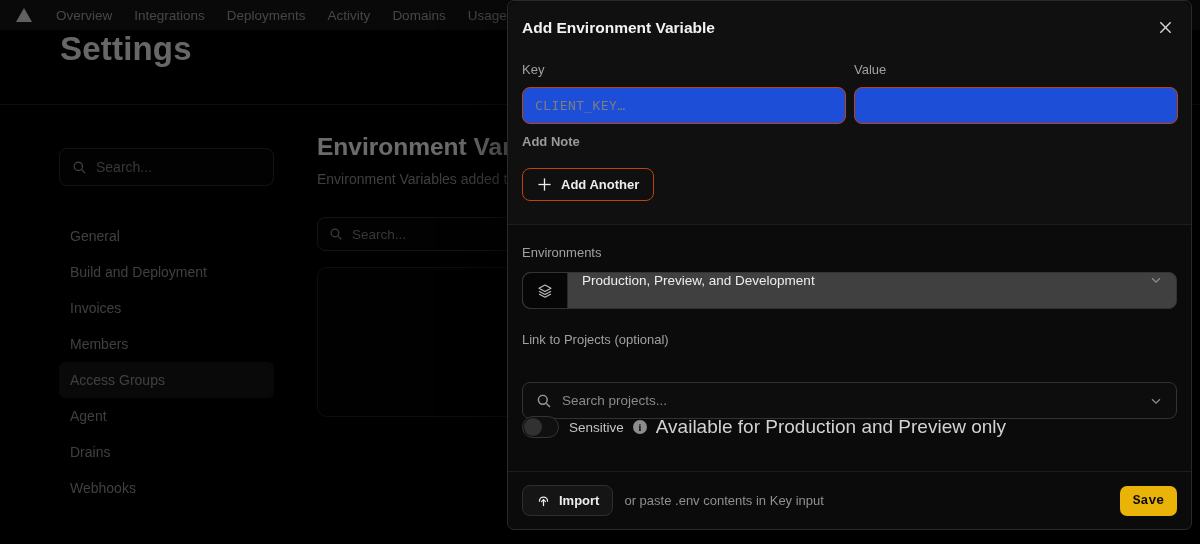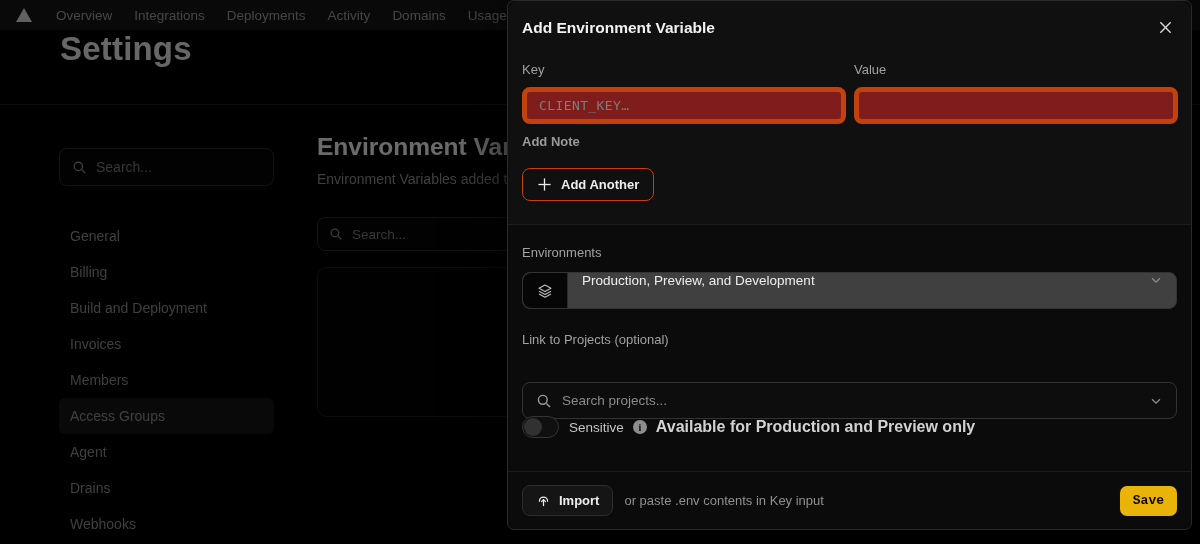--- a/index.html
+++ b/index.html
@@ -51,22 +51,22 @@
     background:#0b0b0b; border:1px solid #2a2a2a; border-radius:7px;
     box-shadow:0 18px 60px rgba(0,0,0,0.85); }
   .m-top { position:absolute; top:0; left:0; right:0; height:224px; background:#101010;
     border-bottom:1px solid #1d1d1d; border-radius:12px 12px 0 0; }
   .m-title { position:absolute; top:18px; left:14px; font-size:15.5px; font-weight:700; color:#f2f2f2; }
   .m-close { position:absolute; top:16px; right:16px; width:20px; height:20px; color:#d6d6d6;
     display:flex; align-items:center; justify-content:center; cursor:pointer; background:none; border:none; }
   .field-label { position:absolute; font-size:13px; color:#a1a1a1; }
   .lbl-key { top:61px; left:14px; }
   .lbl-value { top:61px; left:346px; }
-  .m-input { position:absolute; top:86px; width:324px; height:37px; background:#7f1d1d;
-    border:5px solid #c2410c; border-radius:8px; color:#d6d6d6; padding:0 12px; font-size:13px; outline:none; }
+  .m-input { position:absolute; top:86px; width:324px; height:37px; background:#1d4ed8;
+    border:1px solid #c2410c; border-radius:8px; color:#d6d6d6; padding:0 12px; font-size:13px; outline:none; }
   .inp-key { left:14px; font-family:"DejaVu Sans Mono", monospace; letter-spacing:0.4px; }
   .inp-key::placeholder { color:#7d7d7d; font-family:"DejaVu Sans Mono", monospace; }
   .inp-value { left:346px; }
   .add-note { position:absolute; top:133px; left:14px; font-size:13px; font-weight:600; color:#9a9a9a; cursor:pointer; }
   .add-another { position:absolute; top:167px; left:14px; height:33px; padding:0 14px;
     display:flex; align-items:center; gap:9px; background:#101010; border:1px solid #c2410c;
     border-radius:8px; color:#ededed; font-size:13px; font-weight:600; cursor:pointer; }
 
   .m-mid { position:absolute; top:225px; left:0; right:0; bottom:58px; }
   .sec-label { position:absolute; left:14px; font-size:13px; color:#a1a1a1; }
@@ -85,21 +85,21 @@
   .proj-search .sic { color:#9a9a9a; }
 
   .sens-row { position:absolute; top:190px; left:14px; display:flex; align-items:center; }
   .toggle { width:37px; height:22px; border-radius:12px; background:#101010; border:1px solid #343434;
     position:relative; cursor:pointer; }
   .toggle .knob { position:absolute; top:1px; left:1px; width:18px; height:18px; border-radius:50%; background:#313131; }
   .sens-label { margin-left:10px; font-size:13.5px; color:#c4c4c4; }
   .info-dot { margin-left:9px; width:14px; height:14px; border-radius:50%; background:#8d8d8d; color:#0b0b0b;
     font-size:10px; font-weight:700; display:flex; align-items:center; justify-content:center;
     font-family:"Liberation Serif", serif; }
-  .sens-note { margin-left:9px; font-size:16px; color:#d2d2d2;font-weight:bold; }
+  .sens-note { margin-left:9px; font-size:19px; color:#d2d2d2; }
 
   .m-footer { position:absolute; left:0; right:0; bottom:0; height:58px; border-top:1px solid #1d1d1d;
     display:flex; align-items:center; padding:0 14px; gap:11px; background:#0b0b0b; border-radius:0 0 12px 12px; }
   .import-btn { height:31px; padding:0 13px; display:flex; align-items:center; gap:8px;
     background:#151515; border:1px solid #2e2e2e; border-radius:8px; color:#ededed;
     font-size:13px; font-weight:700; cursor:pointer; }
   .footer-hint { font-size:13px; color:#8f8f8f; }
   .save-btn { margin-left:auto; height:30px; padding:0 13px; background:#eab308; color:#0b0b0b;
     border:none; border-radius:7px; font-size:13px; font-weight:600; cursor:pointer;
     font-family:Liberation Mono, monospace; }
@@ -126,21 +126,20 @@
   <div class="sidebar">
     <div class="sb-search">
       <svg width="15" height="15" viewBox="0 0 20 20" fill="none" stroke="currentColor" stroke-width="1.8">
           <circle cx="8.5" cy="8.5" r="5.5"></circle>
           <line x1="13" y1="13" x2="17.5" y2="17.5"></line>
         </svg>
       <span class="ph">Search...</span>
     </div>
     <div class="sb-items">
       <div class="sb-item">General</div>
-      <div class="sb-item">Billing</div>
       <div class="sb-item">Build and Deployment</div>
       <div class="sb-item">Invoices</div>
       <div class="sb-item">Members</div>
       <div class="sb-item hovered">Access Groups</div>
       <div class="sb-item">Agent</div>
       <div class="sb-item">Drains</div>
       <div class="sb-item">Webhooks</div>
     </div>
   </div>
 

